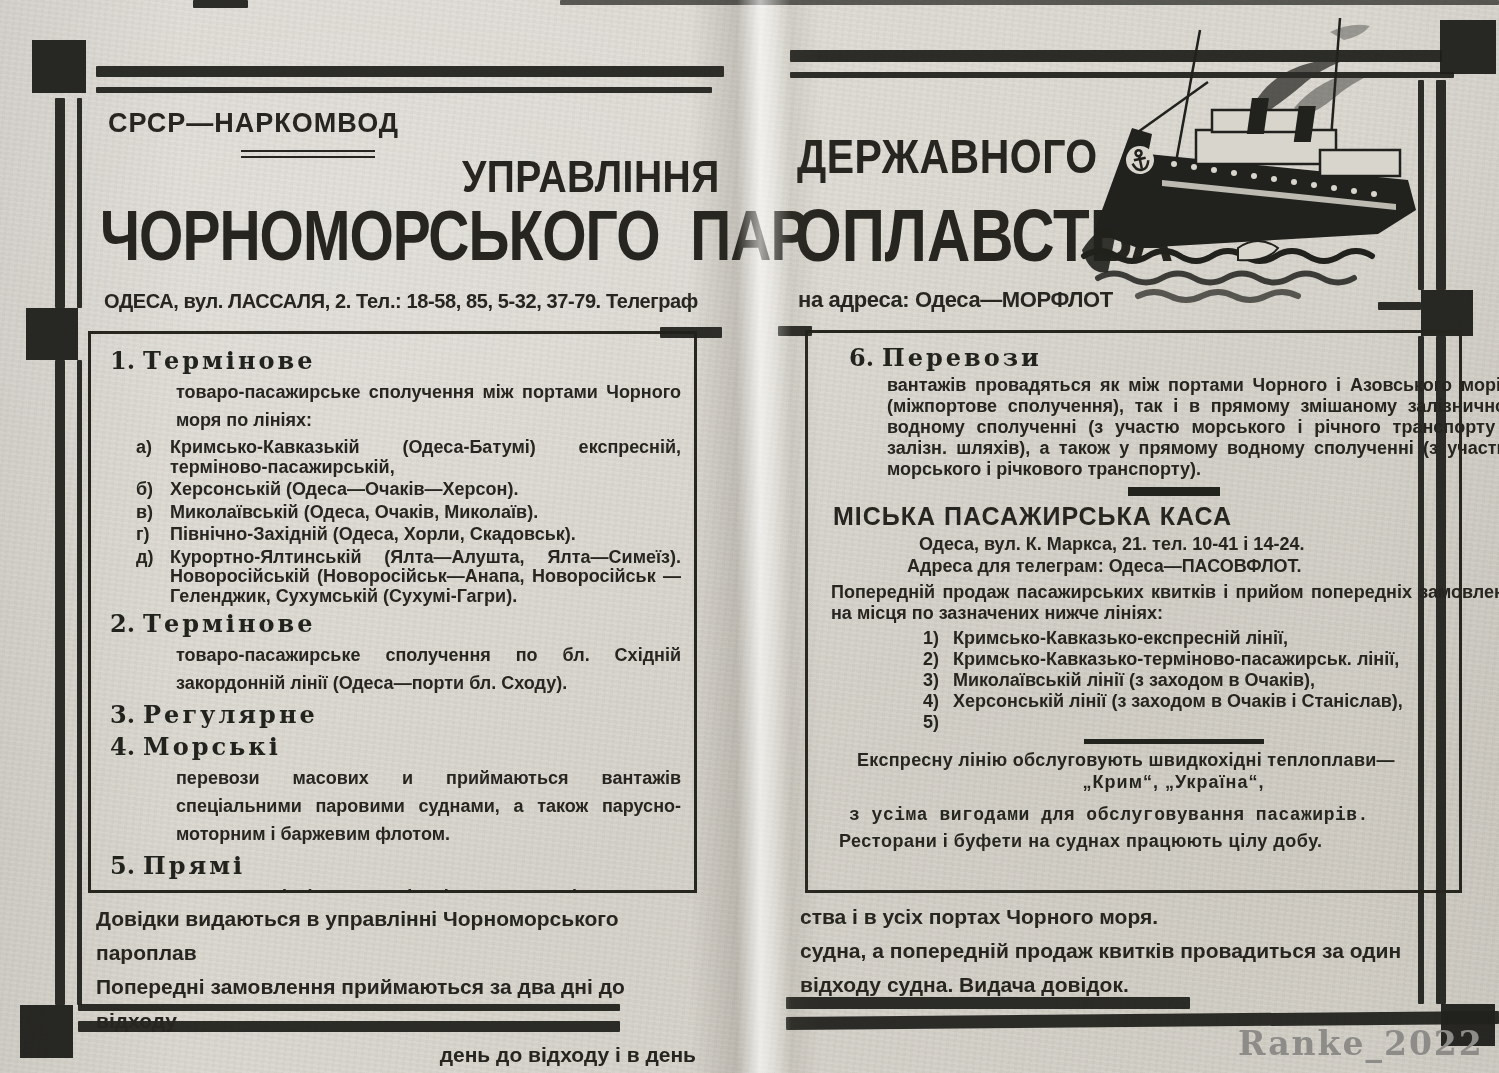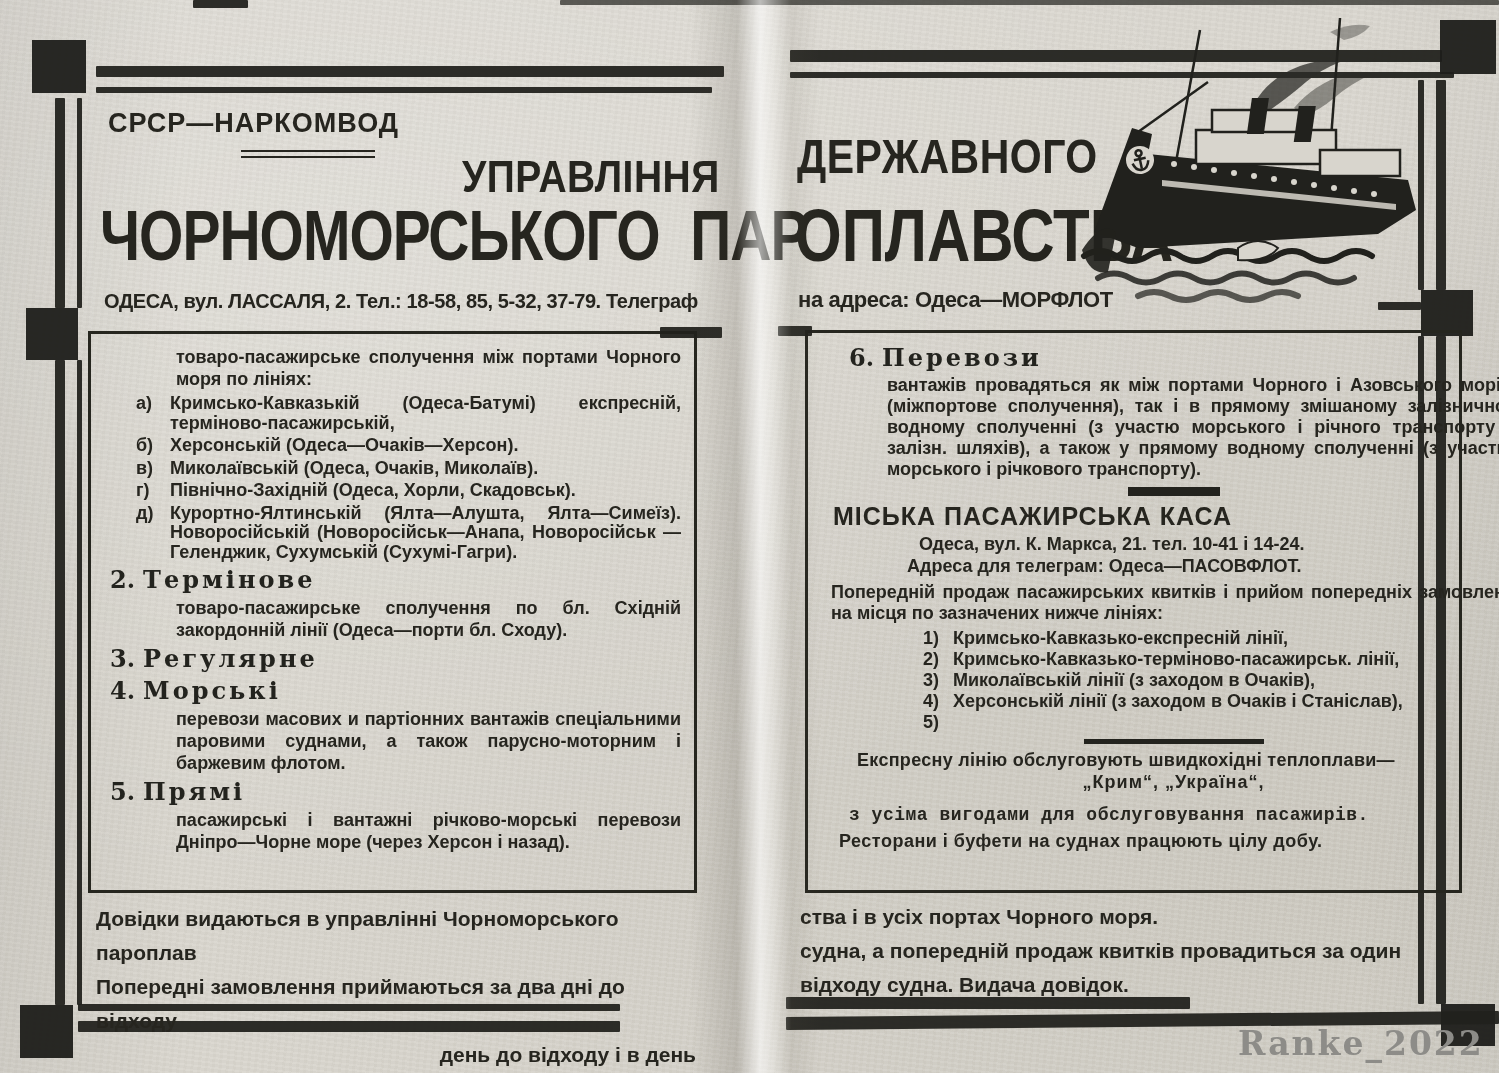--- a/index.html
+++ b/index.html
@@ -30,21 +30,21 @@
   .brand{font-size:27px;font-weight:bold;letter-spacing:1px;}
   .brand-underline{height:4px;border-top:2px solid #26251f;border-bottom:2px solid #26251f;}
   .title-sm{font-size:39px;font-weight:bold;letter-spacing:0.5px;transform:scaleY(1.15);transform-origin:top left;white-space:nowrap;}
   .title-lg{font-size:57px;font-weight:bold;letter-spacing:-1px;word-spacing:16px;transform:scaleY(1.24);transform-origin:top left;white-space:nowrap;}
   .title-lg2{font-size:60px;font-weight:bold;letter-spacing:0px;transform:scaleY(1.22);transform-origin:top left;white-space:nowrap;}
   .addr{font-size:20px;font-weight:bold;letter-spacing:-0.4px;white-space:nowrap;}
   
   .box-pad{padding:12px 16px 6px 22px;box-sizing:border-box;overflow:hidden;height:100%;}
   .sec-head{font-family:"DejaVu Serif", serif;font-weight:bold;font-size:24px;letter-spacing:3px;line-height:28px;margin-top:4px;color:#23231e;}
   .sec-head .num{letter-spacing:0;margin-right:8px;}
-  .sec-body{font-size:18px;font-weight:bold;line-height:22px;text-align:justify;margin:3px 0 4px 66px;}
+  .sec-body{font-size:18px;font-weight:bold;line-height:28px;text-align:justify;margin:3px 0 4px 66px;}
   .li{display:flex;margin:3px 0 3px 26px;font-size:18px;font-weight:bold;line-height:19.5px;}
   .li .mk{flex:none;width:34px;}
   .li .tx{flex:1;text-align:justify;}
   .num-li{display:flex;margin:1px 0 1px 92px;font-size:18px;font-weight:bold;line-height:20px;}
   .num-li .mk{flex:none;width:30px;}
   .kasa-head{font-size:25px;font-weight:bold;letter-spacing:1px;margin:6px 0 2px 2px;}
   .kasa-line{font-size:18px;font-weight:bold;line-height:22px;}
   .divider{background:#23231e;margin:7px auto 5px auto;}
   .footer-line{font-size:21px;font-weight:bold;line-height:34px;}
   .watermark{font-family:"DejaVu Serif", serif;font-weight:bold;font-size:33px;letter-spacing:2px;color:#8d8c88;}
@@ -93,20 +93,21 @@
 
   <div class="abs brand" style="left:108px;top:108px;">СРСР—НАРКОМВОД</div>
   <div class="abs brand-underline" style="left:241px;top:150px;width:134px;"></div>
   <div class="abs title-sm" style="left:462px;top:152px;">УПРАВЛІННЯ</div>
   <div class="abs title-lg" style="left:100px;top:194px;">ЧОРНОМОРСЬКОГО ПАР</div>
   <div class="abs addr" style="left:104px;top:290px;">ОДЕСА, вул. ЛАССАЛЯ, 2. Тел.: 18-58, 85, 5-32, 37-79. Телеграф</div>
 
   <div class="abs" style="left:88px;top:331px;width:609px;height:562px;">
     <div class="box-pad">
 
+      <div class="sec-head"><span class="num">1.</span><span>Термінове</span></div>
       <div class="sec-body">товаро-пасажирське сполучення між портами Чорного моря по лініях:</div>
       <div class="li">
           <span class="mk">а)</span>
           <span class="tx">Кримсько-Кавказькій (Одеса-Батумі) експресній, терміново-пасажирській,</span>
         </div>
       <div class="li">
           <span class="mk">б)</span>
           <span class="tx">Херсонській (Одеса—Очаків—Херсон).</span>
         </div>
       <div class="li">
@@ -121,21 +122,21 @@
           <span class="mk">д)</span>
           <span class="tx">Курортно-Ялтинській (Ялта—Алушта, Ялта—Симеїз). Новоросійській (Новоросійськ—Анапа, Новоросійськ —Геленджик, Сухумській (Сухумі-Гагри).</span>
         </div>
 
       <div class="sec-head"><span class="num">2.</span><span>Термінове</span></div>
       <div class="sec-body">товаро-пасажирське сполучення по бл. Східній закордонній лінії (Одеса—порти бл. Сходу).</div>
 
       <div class="sec-head"><span class="num">3.</span><span>Регулярне</span></div>
 
       <div class="sec-head"><span class="num">4.</span><span>Морські</span></div>
-      <div class="sec-body">перевози масових и партіонних вантажів спеціальними паровими суднами, а також парусно-моторним і баржевим флотом.</div>
+      <div class="sec-body">перевози масових и приймаються вантажів спеціальними паровими суднами, а також парусно-моторним і баржевим флотом.</div>
 
       <div class="sec-head"><span class="num">5.</span><span>Прямі</span></div>
       <div class="sec-body">пасажирські і вантажні річково-морські перевози Дніпро—Чорне море (через Херсон і назад).</div>
     </div>
   </div>
 
   <div class="abs" style="left:96px;top:902px;width:600px;">
     <div class="footer-line">Довідки видаються в управлінні Чорноморського пароплав</div>
     <div class="footer-line">Попередні замовлення приймаються за два дні до відходу</div>
     <div class="footer-line right-al">день до відходу і в день</div>

